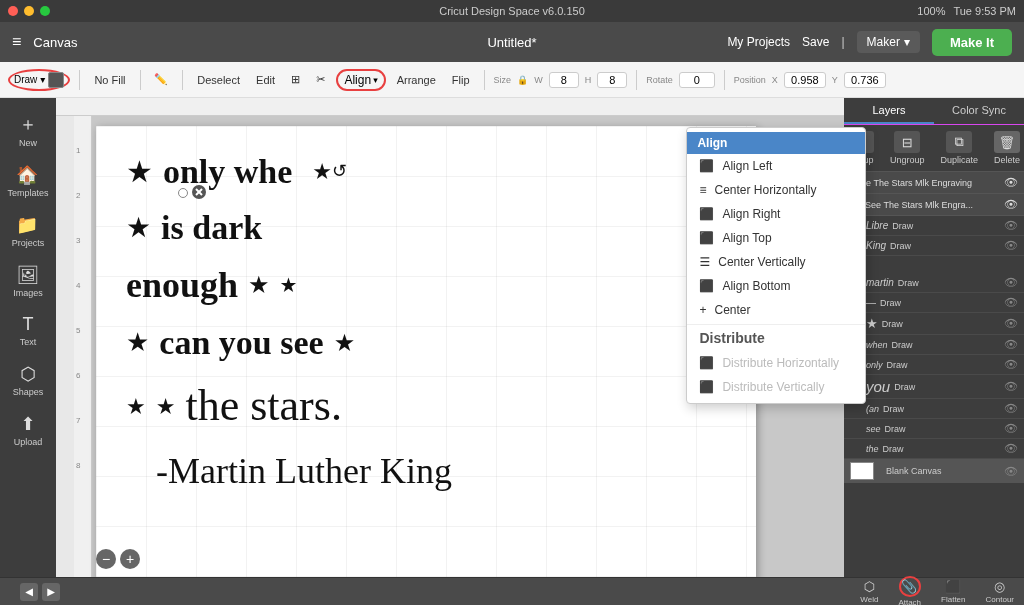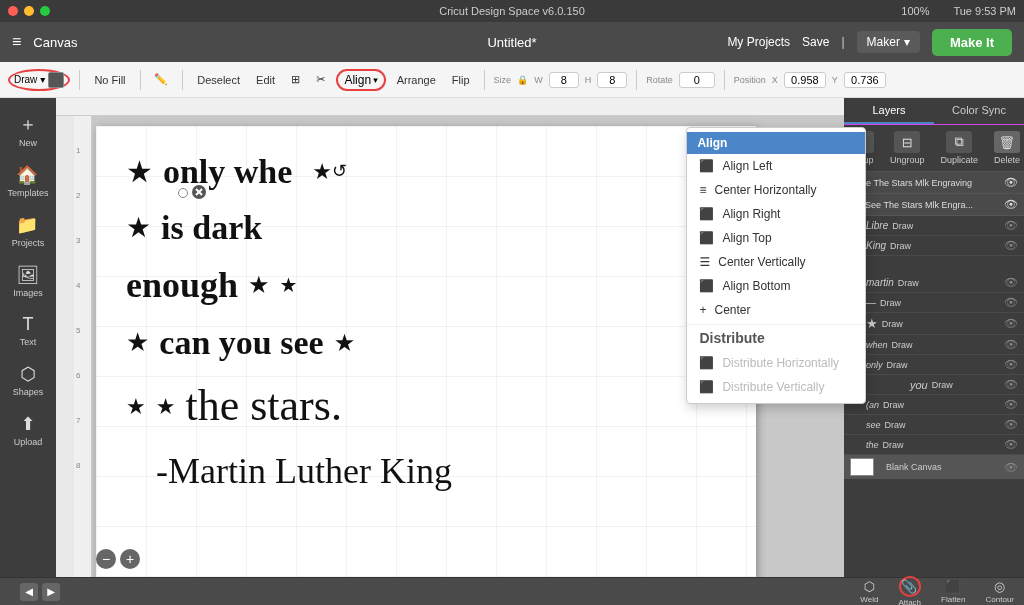--- a/index.html
+++ b/index.html
@@ -6,21 +6,21 @@
     body { font-family: -apple-system, BlinkMacSystemFont, 'Segoe UI', sans-serif; font-size: 12px; background: #1e1e1e; overflow: hidden; width: 1024px; height: 605px; }
 
     
     .mac-bar { background: #3a3a3a; height: 22px; display: flex; align-items: center; padding: 0 8px; justify-content: space-between; }
     .mac-bar-left { display: flex; align-items: center; gap: 6px; }
     .mac-dot { width: 10px; height: 10px; border-radius: 50%; }
     .mac-dot.red { background: #ff5f56; }
     .mac-dot.yellow { background: #ffbd2e; }
     .mac-dot.green { background: #27c93f; }
     .mac-bar-title { color: #ccc; font-size: 11px; position: absolute; left: 50%; transform: translateX(-50%); }
-    .mac-bar-right { display: flex; align-items: center; gap: 24px; color: #ccc; font-size: 11px; }
+    .mac-bar-right { display: flex; align-items: center; gap: 8px; color: #ccc; font-size: 11px; }
 
     
     .app-header { background: #4a4a4a; height: 40px; display: flex; align-items: center; padding: 0 12px; gap: 12px; }
     .hamburger { color: white; font-size: 16px; cursor: pointer; }
     .canvas-label { color: white; font-size: 13px; }
     .header-title { color: white; font-size: 13px; position: absolute; left: 50%; transform: translateX(-50%); }
     .header-right { margin-left: auto; display: flex; align-items: center; gap: 12px; }
     .my-projects-btn { color: white; font-size: 12px; cursor: pointer; }
     .save-btn { color: white; font-size: 12px; cursor: pointer; background: transparent; border: none; }
     .maker-btn { color: white; font-size: 12px; cursor: pointer; background: #5a5a5a; border: none; padding: 4px 10px; border-radius: 4px; display: flex; align-items: center; gap: 4px; }
@@ -397,21 +397,21 @@
         <span style="font-size:9px;font-style:italic;">when</span>
         <span class="layer-item-label">Draw</span>
         <span class="layer-eye">👁</span>
       </div>
       <div class="layer-item" style="padding-left:22px;">
         <span style="font-size:9px;font-style:italic;">only</span>
         <span class="layer-item-label">Draw</span>
         <span class="layer-eye">👁</span>
       </div>
       <div class="layer-item" style="padding-left:22px;">
-        <span style="font-size:11px;font-style:italic;margin-left:44px;">you</span>
+        <span style="font-size:15px;font-style:italic;">you</span>
         <span class="layer-item-label">Draw</span>
         <span class="layer-eye">👁</span>
       </div>
       <div class="layer-item" style="padding-left:22px;">
         <span style="font-size:9px;font-style:italic;">(an</span>
         <span class="layer-item-label">Draw</span>
         <span class="layer-eye">👁</span>
       </div>
       <div class="layer-item" style="padding-left:22px;">
         <span style="font-size:9px;font-style:italic;">see</span>

